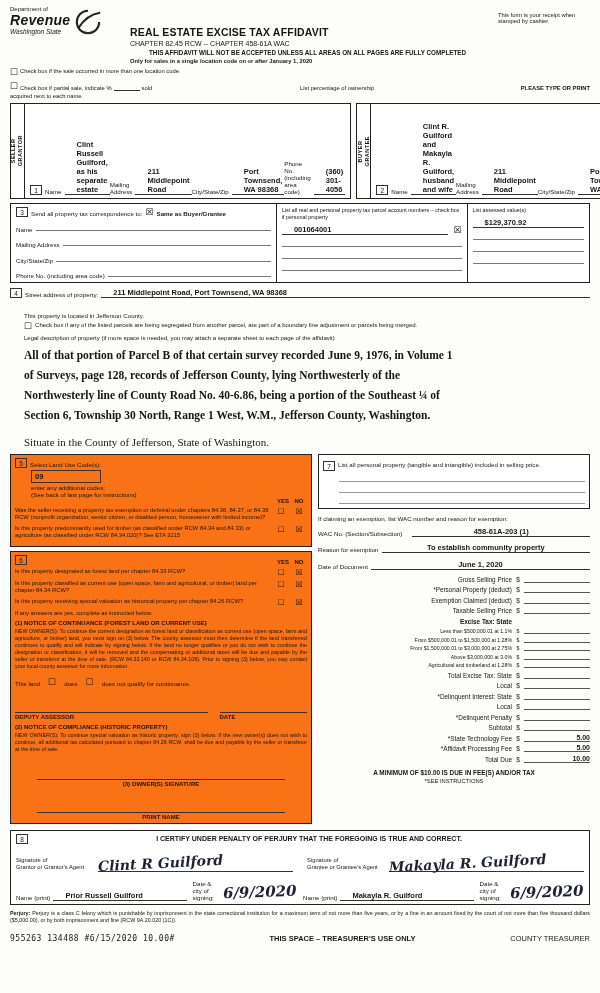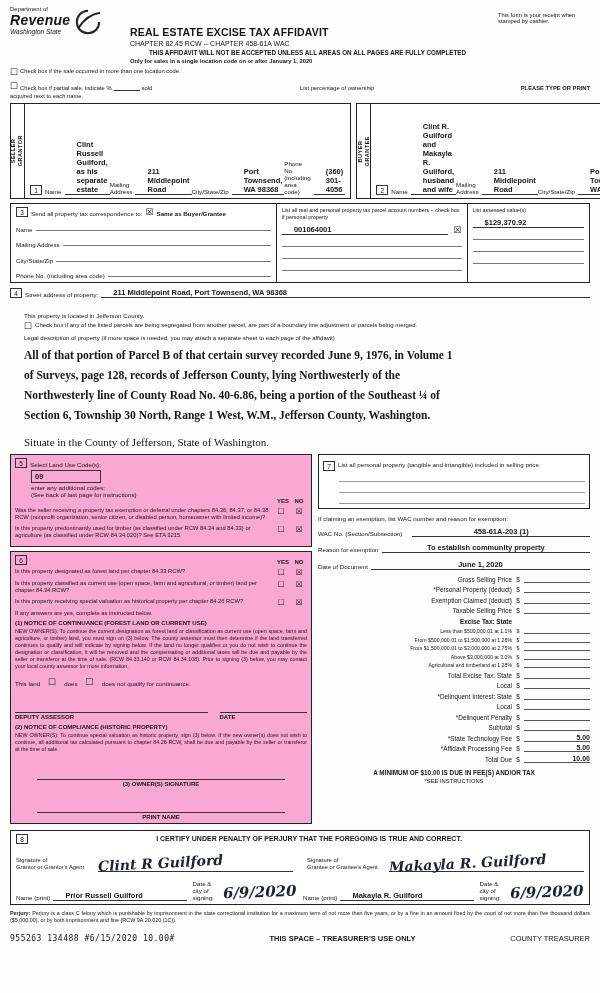--- a/index.html
+++ b/index.html
@@ -63,21 +63,21 @@
   .located { font-size:6.2px; margin:4px 0 3px 14px; }
   .segrow { display:flex; gap:3px; font-size:6px; margin-left:14px; align-items:flex-start; }
   .legal-label { font-size:6px; margin:4px 0 2px 14px; }
   .legal { font-family:"Liberation Serif", serif; font-weight:bold; font-size:11.5px; line-height:1.75; width:430px; margin:4px 0 0 14px; }
   .situate { font-family:"Liberation Serif", serif; font-weight:normal; font-size:11px; margin:10px 0 0 14px; }
 
   
   .twocol { display:flex; gap:6px; margin-top:6px; align-items:flex-start; }
   .leftcol { width:302px; }
   .rightcol { flex:1; }
-  .box { border:1px solid #222; padding:3px 4px; background:#f9a8d4; }
+  .box { border:1px solid #222; padding:3px 4px; background:#f97316; }
   .sec5 .code-box { width:70px; border:1px solid #333; font-weight:bold; font-size:7.5px; padding:1px 3px; margin:2px 0 1px 16px; }
   .yn-heads { display:flex; justify-content:flex-end; font-weight:bold; font-size:6px; }
   .yn-heads span { width:16px; text-align:center; }
   .qrow { display:flex; gap:2px; margin:3px 0; align-items:flex-start; }
   .qtext { flex:1; font-size:5.8px; line-height:1.3; }
   .yn { width:16px; text-align:center; font-size:8px; flex:none; }
   .sec6 { margin-top:4px; }
   .para { font-size:5.35px; line-height:1.33; text-align:justify; margin:2px 0; }
   .ntitle { font-size:6px; font-weight:bold; margin-top:4px; }
   .ifyes { font-size:5.8px; margin-top:3px; }

